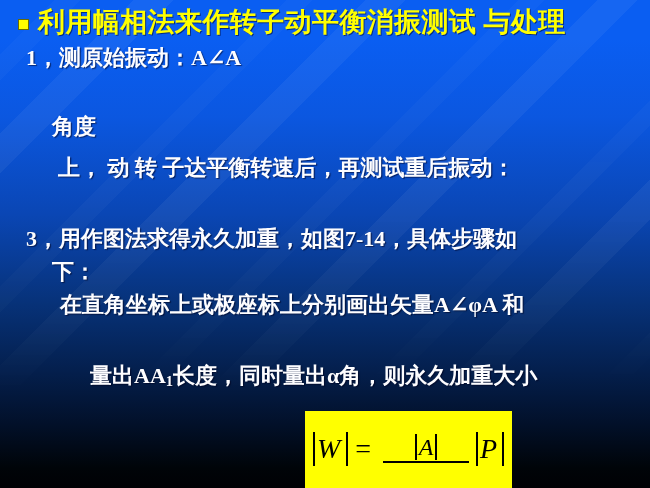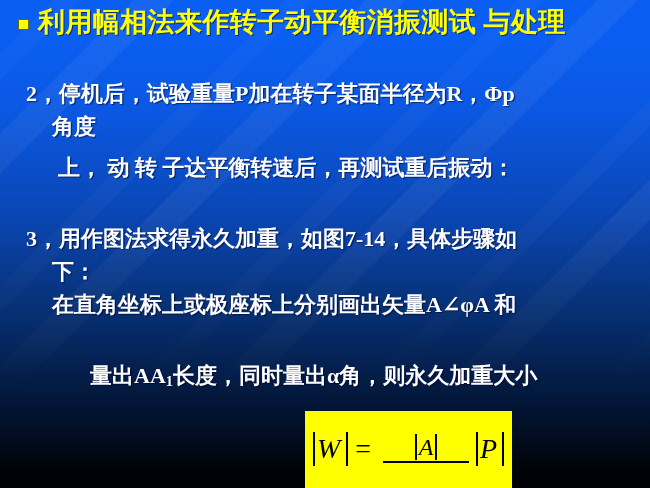--- a/index.html
+++ b/index.html
@@ -168,33 +168,33 @@
 <div id="slide">
   <div id="stripes"></div>
 
   <div id="content">
 
     <div class="title-row">
       <span class="bullet-square"></span>
       <span class="title-text">利用幅相法来作转子动平衡消振测试 与处理</span>
     </div>
 
-
-    <div class="line s22" style="left:26px; top:79px;">2，停机后，试验重量P加在转子某面半径为R，Φp</div>
+    <div class="line s22" style="left:26px; top:43px;">1，测原始振动：A∠A</div>
+
 
     <div class="line s22" style="left:52px; top:112px;">角度</div>
 
     <div class="line s22" style="left:58px; top:153px;">上， 动 转 子达平衡转速后，再测试重后振动：</div>
 
 
     <div class="line s22" style="left:26px; top:224px;text-align:right;">3，用作图法求得永久加重，如图7-14，具体步骤如</div>
 
     <div class="line s22" style="left:52px; top:257px;">下：</div>
 
-    <div class="line s22" style="left:52px; top:290px;">在直角坐标上或极座标上分别画出矢量A∠φA 和</div>
+    <div class="line s22" style="left:60px; top:290px;">在直角坐标上或极座标上分别画出矢量A∠φA 和</div>
 
 
     <div class="line s22" style="left:42px; top:361px;margin-left:48px;">量出AA<sub>1</sub>长度，同时量出α角，则永久加重大小</div>
 
     <div id="formula-box">
       <div class="formula">
         <span class="bar"></span>
         <span>W</span>
         <span class="bar" style="margin-left:6px;"></span>
         <span class="eq">=</span>

